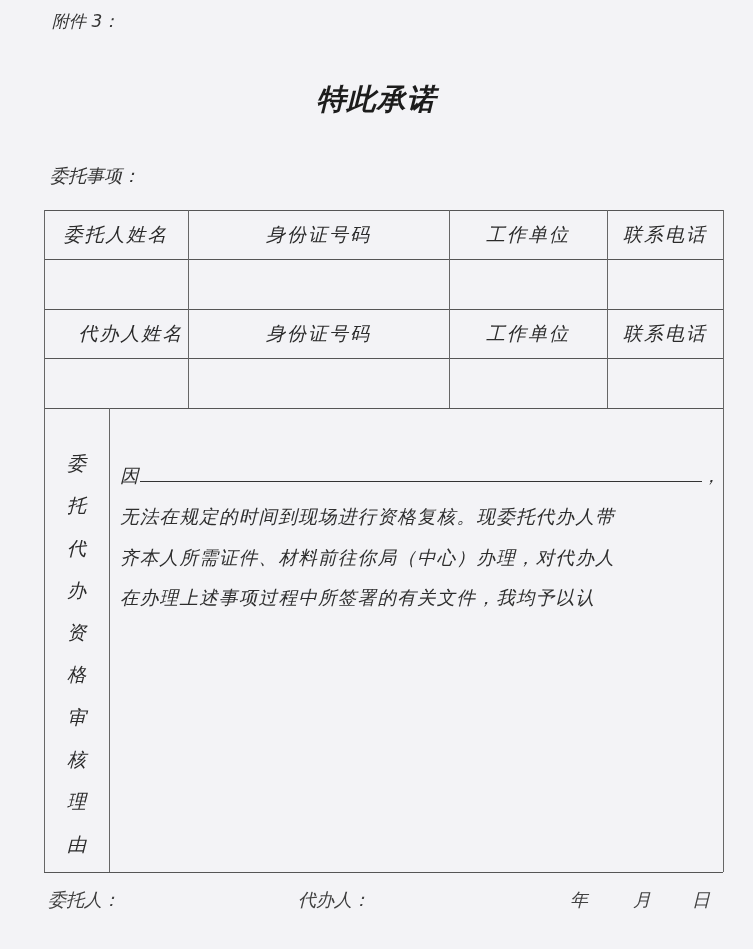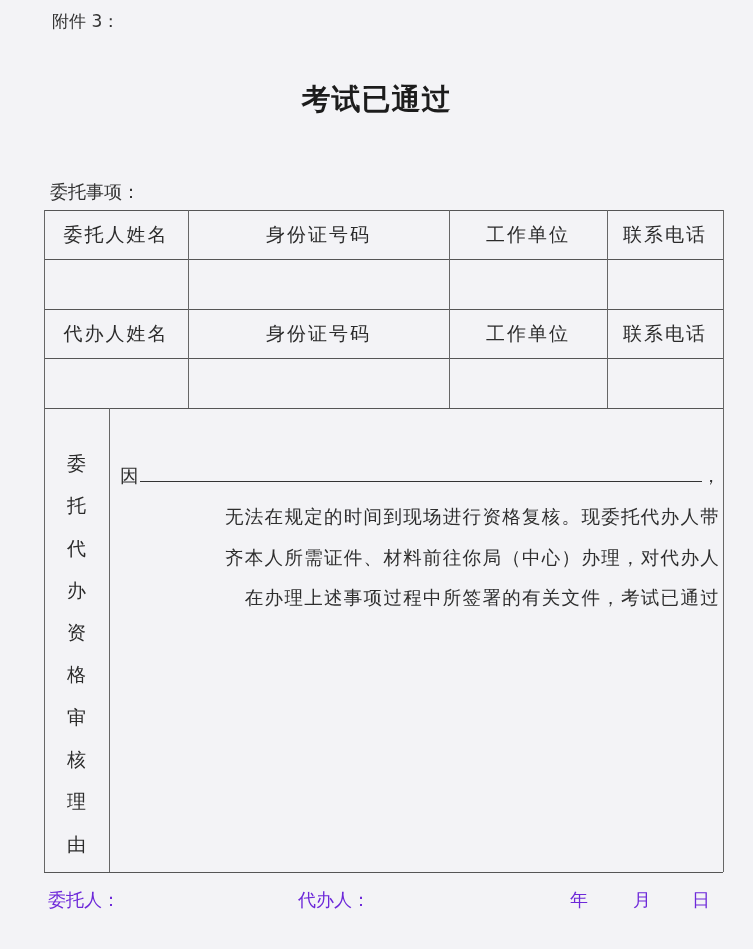--- a/index.html
+++ b/index.html
@@ -3,40 +3,40 @@
 <meta charset="utf-8">
 <style>
   html, body { margin:0; padding:0; }
   body {
     width:753px; height:949px; overflow:hidden;
     background:#f3f3f6;
     font-family:"DejaVu Serif", "Liberation Serif", serif;
     color:#2a2a2a;
     position:relative;
   }
-  .abs { position:absolute; }
+  .abs { position:absolute;font-style:italic; }
   .attach { left:52px; top:10px; font-size:17px; font-family:"DejaVu Sans","Liberation Sans",sans-serif; color:#333; }
   .title { left:0; width:753px; top:80px; text-align:center; font-size:29px; font-weight:bold; color:#1c1c1c; letter-spacing:1px; }
-  .matters { left:50px; top:180px; font-size:18px; color:#333; }
-  .tbl { left:44px; top:210px; width:679px; height:662px;text-align:right; }
+  .matters { left:50px; top:164px; font-size:18px; color:#333; }
+  .tbl { left:44px; top:210px; width:679px; height:662px; }
   .hline { position:absolute; height:0; border-top:1.5px solid #555; }
   .vline { position:absolute; width:0; border-left:1.3px solid #666; }
   .cell { position:absolute; display:flex; align-items:center; justify-content:center; font-size:19px; letter-spacing:2px; color:#2b2b2b; }
   .reason-col { position:absolute; left:0; top:198px; width:65px; height:464px;
     display:flex; flex-direction:column; align-items:center; padding-top:34px; box-sizing:border-box; }
   .reason-col span { font-size:19px; line-height:42.3px; color:#2b2b2b; }
   .body-text { position:absolute; left:76px; top:246px; width:600px; font-size:18.5px; line-height:40.8px; color:#2e2e2e; letter-spacing:1.3px; }
   .blank { display:inline-block; border-bottom:1.5px solid #333; vertical-align:baseline; height:18px; }
-  .sig { top:888px; font-size:18px; color:#6d28d9; }
+  .sig { top:888px; font-size:18px; color:#404040; }
 </style>
 </head>
 <body>
 
 <div class="abs attach">附件 3：</div>
-<div class="abs title">考试已通过</div>
+<div class="abs title">特此承诺</div>
 <div class="abs matters">委托事项：</div>
 
 <div class="abs tbl">
 
   <div class="hline" style="left:0;top:0;width:679px;"></div>
   <div class="hline" style="left:0;top:49px;width:679px;"></div>
   <div class="hline" style="left:0;top:99px;width:679px;"></div>
   <div class="hline" style="left:0;top:148px;width:679px;"></div>
   <div class="hline" style="left:0;top:198px;width:679px;"></div>
   <div class="hline" style="left:0;top:662px;width:679px;"></div>
@@ -51,21 +51,21 @@
   <div class="cell" style="left:0;top:0;width:144px;height:49px;">委托人姓名</div>
   <div class="cell" style="left:144px;top:0;width:261px;height:49px;">身份证号码</div>
   <div class="cell" style="left:405px;top:0;width:158px;height:49px;">工作单位</div>
   <div class="cell" style="left:563px;top:0;width:116px;height:49px;">联系电话</div>
 
   <div class="cell" style="left:0;top:49px;width:144px;height:50px;"></div>
   <div class="cell" style="left:144px;top:49px;width:261px;height:50px;"></div>
   <div class="cell" style="left:405px;top:49px;width:158px;height:50px;"></div>
   <div class="cell" style="left:563px;top:49px;width:116px;height:50px;"></div>
 
-  <div class="cell" style="left:0;top:99px;width:144px;height:49px;">代办人姓名</div>
+  <div class="cell" style="left:15px;top:99px;width:144px;height:49px;">代办人姓名</div>
   <div class="cell" style="left:144px;top:99px;width:261px;height:49px;">身份证号码</div>
   <div class="cell" style="left:405px;top:99px;width:158px;height:49px;">工作单位</div>
   <div class="cell" style="left:563px;top:99px;width:116px;height:49px;">联系电话</div>
 
   <div class="cell" style="left:0;top:148px;width:144px;height:50px;"></div>
   <div class="cell" style="left:144px;top:148px;width:261px;height:50px;"></div>
   <div class="cell" style="left:405px;top:148px;width:158px;height:50px;"></div>
   <div class="cell" style="left:563px;top:148px;width:116px;height:50px;"></div>
 
   <div class="reason-col">
@@ -80,21 +80,21 @@
     <span>理</span>
     <span>由</span>
   </div>
 
   <div class="body-text">
     <div style="white-space:nowrap;">
       <span>因</span><span class="blank" style="width:562px;"></span><span>，</span>
     </div>
     <div style="white-space:nowrap;">无法在规定的时间到现场进行资格复核。现委托代办人带</div>
     <div style="white-space:nowrap;">齐本人所需证件、材料前往你局（中心）办理，对代办人</div>
-    <div style="white-space:nowrap;">在办理上述事项过程中所签署的有关文件，考试已通过</div>
+    <div style="white-space:nowrap;">在办理上述事项过程中所签署的有关文件，我均予以认</div>
   </div>
 </div>
 
 <div class="abs sig" style="left:48px;">委托人：</div>
 <div class="abs sig" style="left:298px;">代办人：</div>
 <div class="abs sig" style="left:570px;">年</div>
 <div class="abs sig" style="left:633px;">月</div>
 <div class="abs sig" style="left:692px;">日</div>
 
 </body></html>

